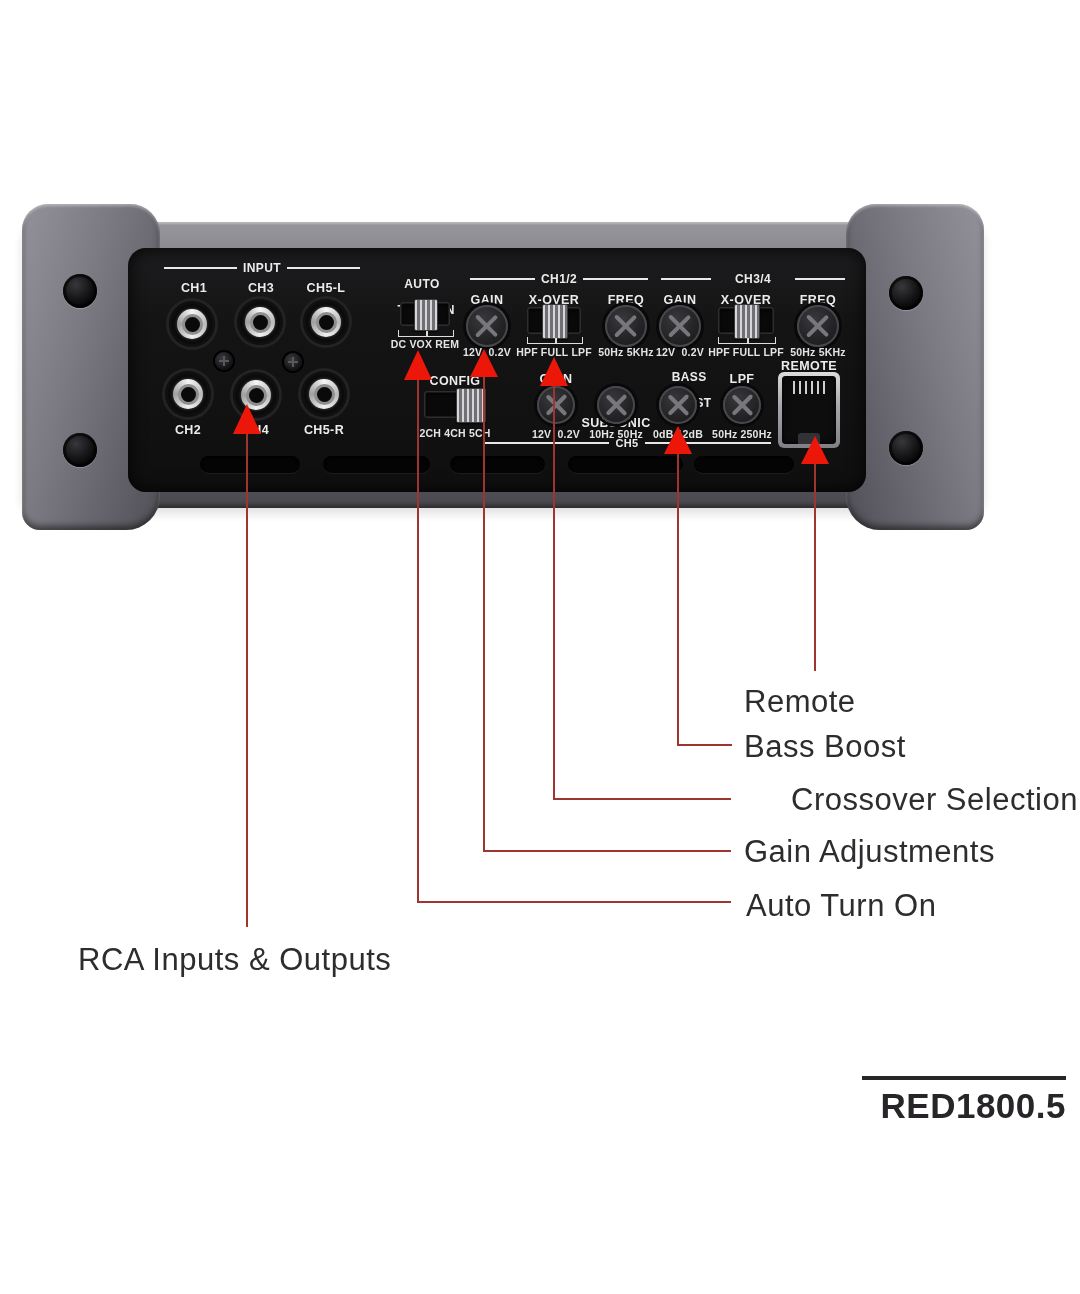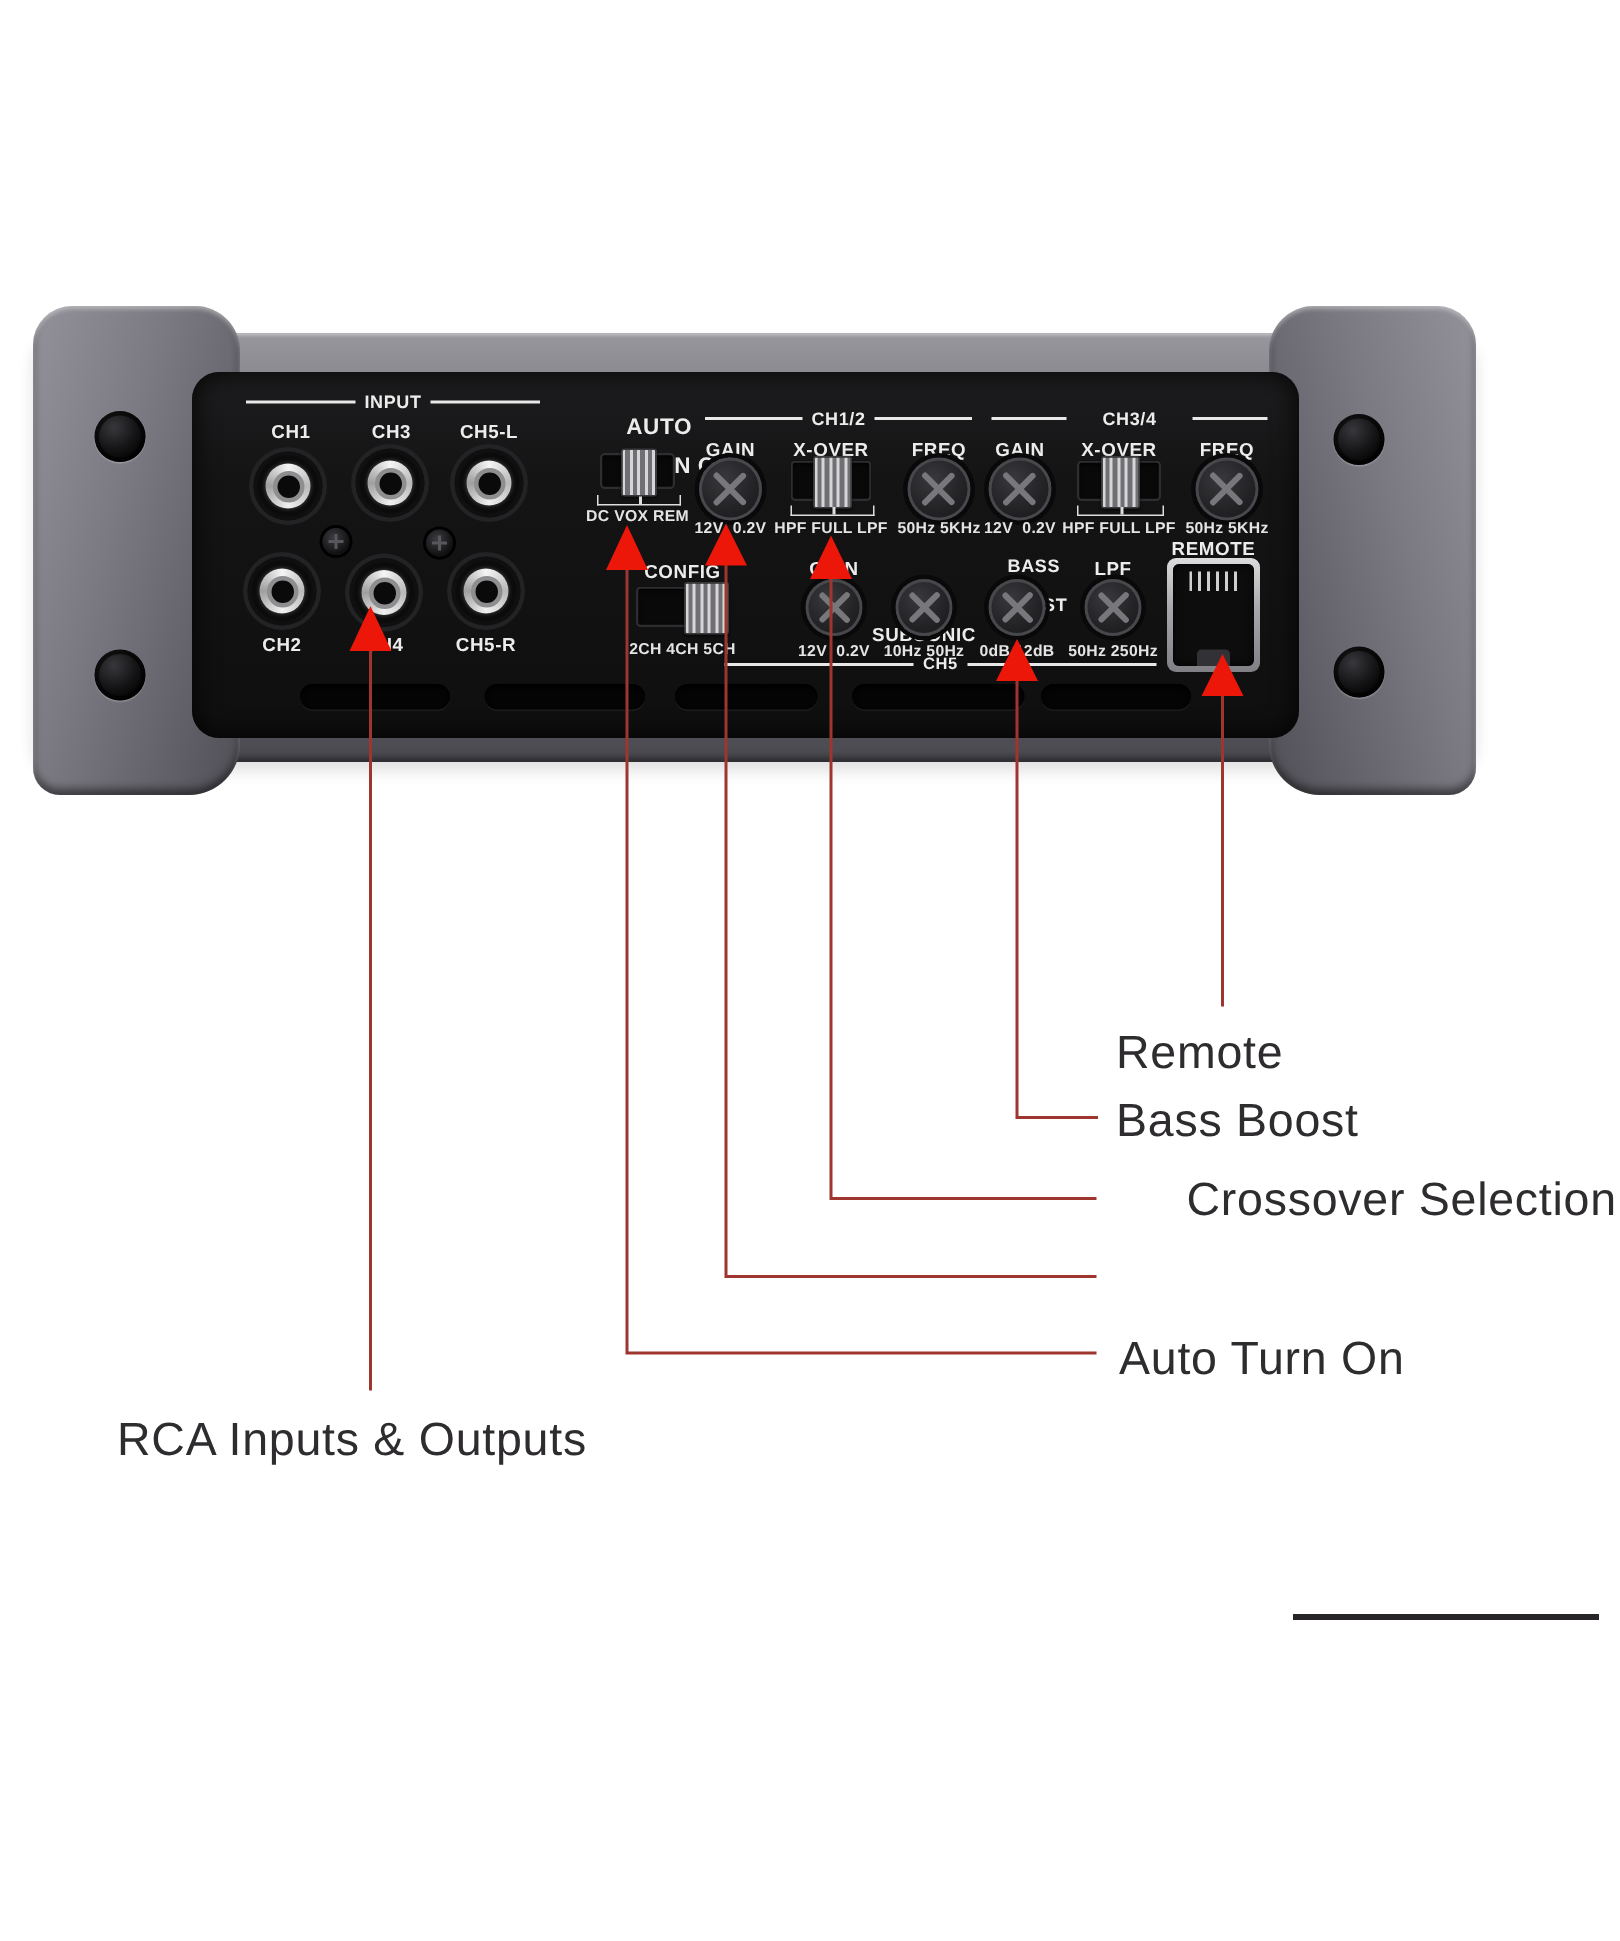--- a/index.html
+++ b/index.html
@@ -151,21 +151,21 @@
     <div class="jack" style="left:173px;top:123px;">
         <div class="ring">
           <div class="hole"></div>
         </div>
       </div>
 
     <div class="lab" style="left:20px;top:175px;width:80px;">CH2</div>
     <div class="lab" style="left:88px;top:175px;width:80px;">CH4</div>
     <div class="lab" style="left:156px;top:175px;width:80px;">CH5-R</div>
 
-    <div class="lab" style="left:262px;top:17px;width:72px;font-size:15px;line-height:13px;">
+    <div class="lab" style="left:247px;top:17px;width:72px;font-size:12px;line-height:13px;">
       <span>AUTO</span><br>
       <span>TURN ON</span>
     </div>
     <div class="sswitch" style="left:272px;top:54px;width:50px;height:24px;">
       <div class="sknob pos-mid"></div>
     </div>
     <div class="bracket" style="left:270px;top:82px;width:54px;">
         <div class="tick"></div>
       </div>
     <div class="sub" style="left:257px;top:90px;width:80px;">DC VOX REM</div>
@@ -299,20 +299,22 @@
       <path d="M484,349 L470,377 H498 Z" fill="#ec1708"></path>
       <path d="M554,357 L540,386 H568 Z" fill="#ec1708"></path>
       <path d="M678,426 L664,454 H692 Z" fill="#ec1708"></path>
       <path d="M815,436 L801,464 H829 Z" fill="#ec1708"></path>
     </g>
   </svg>
 
   <div class="callout" style="left:744px;top:684px;">Remote</div>
   <div class="callout" style="left:744px;top:729px;">Bass Boost</div>
   <div class="callout" style="left:744px;top:782px;margin-left:47px;">Crossover Selection</div>
+  <div class="callout" style="left:744px;top:834px;">Gain Adjustments</div>
   <div class="callout" style="left:746px;top:888px;">Auto Turn On</div>
   <div class="callout" style="left:78px;top:942px;">RCA Inputs &amp; Outputs</div>
 
   <div class="brand">
     <div class="brand-rule"></div>
+    <div class="brand-model">RED1800.5</div>
   </div>
 
 </div>
 
 </body></html>

